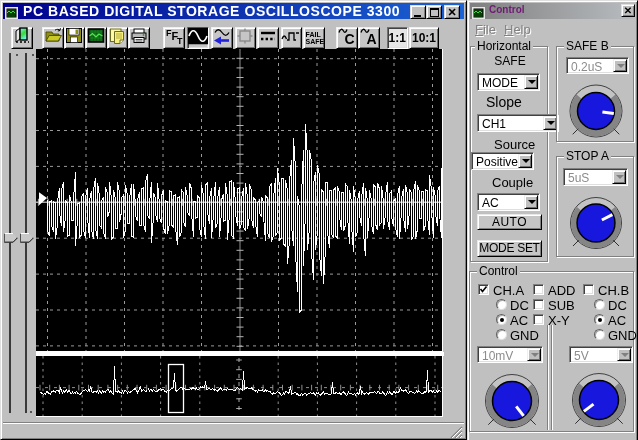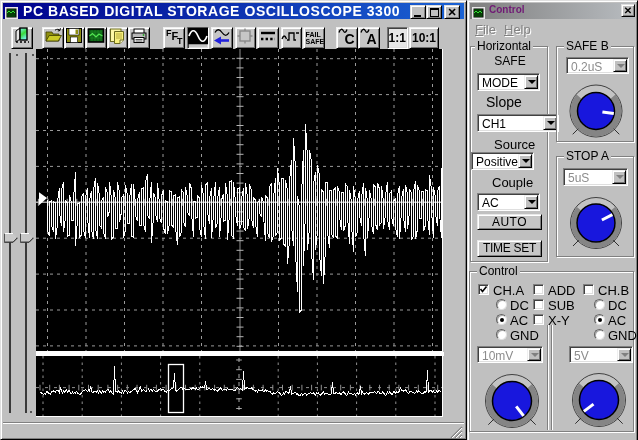--- a/index.html
+++ b/index.html
@@ -383,21 +383,21 @@
     </div>
   </div>
 <div class="lbl" style="left:492px;top:176px;font-size:13px">Couple</div>
 <div class="combo" style="left:477px;top:193px;width:63px;height:18px">
     <div class="txt" style="font-size:12px">AC</div>
     <div class="btn">
       <div class="arrow"></div>
     </div>
   </div>
 <div class="pbtn" style="left:477px;top:214px;width:65px;height:16px;line-height:14px;font-size:12px;letter-spacing:0.5px">AUTO</div>
-<div class="pbtn" style="left:477px;top:240px;width:65px;height:17px;line-height:15px;font-size:12px;letter-spacing:-0.3px">TIME SET</div>
+<div class="pbtn" style="left:477px;top:240px;width:65px;height:17px;line-height:15px;font-size:12px;letter-spacing:-0.3px">MODE SET</div>
 <div class="gbox" style="left:556px;top:46px;width:78px;height:96px"></div>
 <div class="glab" style="left:564px;top:40px">SAFE B</div>
 <div class="combo dis" style="left:566px;top:57px;width:63px;height:17px">
     <div class="txt" style="font-size:12px">0.2uS</div>
     <div class="btn">
       <div class="arrow"></div>
     </div>
   </div>
 <svg width="120" height="120" style="position:absolute;left:536px;top:51px">
     <circle cx="60" cy="60" r="26" fill="#c3c3c3" stroke="#404040"></circle>

